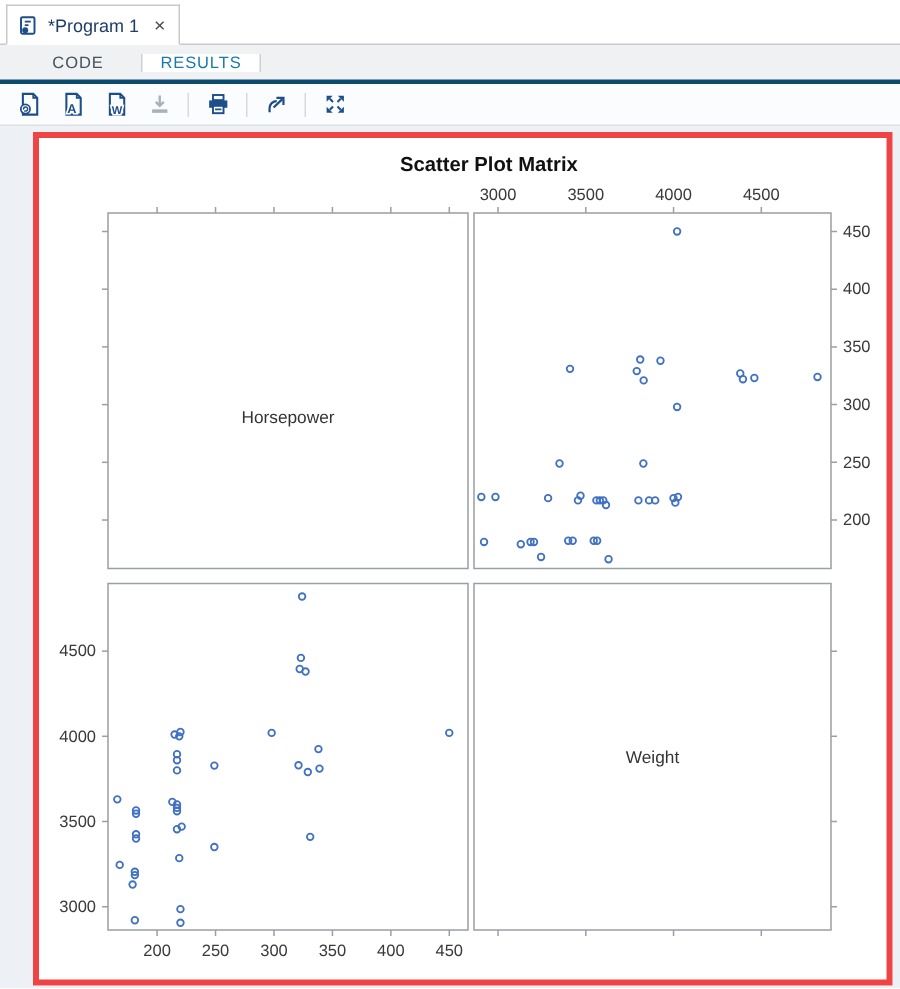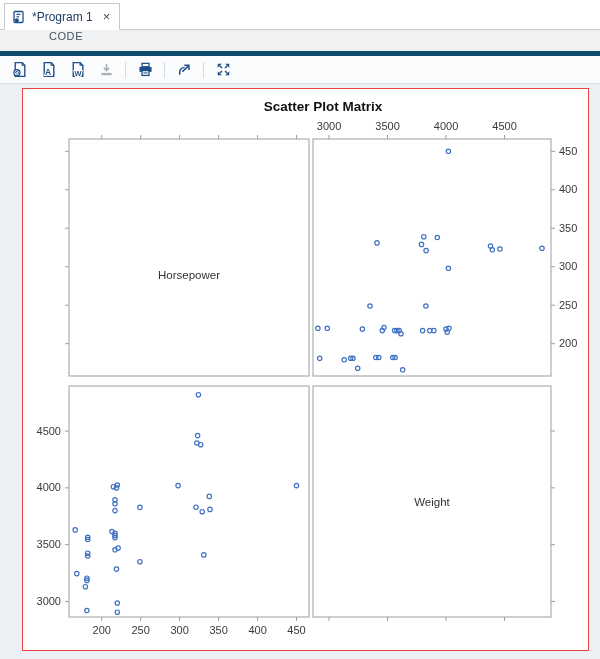--- a/index.html
+++ b/index.html
@@ -15,22 +15,22 @@
   }
   .ptab{
     display:flex;align-items:center;gap:6px;height:27px;box-sizing:border-box;
     background:#fff;border:1px solid #c6cacf;border-bottom:1px solid #ffffff;
     margin-bottom:-1px;padding:0 9px 0 7px;position:relative;z-index:2;
   }
   .ptab-title{font-size:12px;color:#1f3e63;white-space:nowrap;}
   .ptab-close{font-size:13px;color:#4a4a4a;margin-left:4px;line-height:1;cursor:default;}
   
   .subtabs{
-    height:26px;background:#eff1f3;border-bottom:5px solid #0c4a6e;
-    display:flex;align-items:flex-start;box-sizing:border-box;padding-left:26px;
+    height:26px;background:#eff1f3;border-bottom:3px solid #0c4a6e;
+    display:flex;align-items:center;box-sizing:border-box;padding-left:12px;
   }
   .stab{
     width:80px;display:flex;align-items:center;justify-content:center;
     font-size:11px;letter-spacing:.6px;color:#44525f;box-sizing:border-box;
   }
   .vsep{width:1px;background:#d3d7db;margin:6px 0;}
   .stab.active{
     background:#ffffff;color:#1a7bab;border-left:1px solid #cdd1d5;
     border-right:1px solid #cdd1d5;margin-bottom:-1px;
   }
@@ -38,21 +38,21 @@
   .toolbar{
     height:28px;background:#fbfcfd;border-bottom:1px solid #dde1e4;
     display:flex;align-items:center;box-sizing:border-box;padding-left:7px;gap:5px;
   }
   .tbtn{width:24px;height:22px;display:flex;align-items:center;justify-content:center;}
   .tsep{width:1px;height:16px;background:#d6dade;margin:0 2px;}
   
   .content{position:absolute;left:0;top:84px;width:600px;height:575px;background:#edf0f5;}
   .card{
     position:absolute;left:22px;top:4px;width:565px;height:561px;
-    background:#ffffff;border:1px solid #ef4444;box-sizing:content-box;
+    background:#ffffff;border:4px solid #ef4444;box-sizing:content-box;
   }
   svg text{font-family:"Liberation Sans",sans-serif;}
 </style>
 </head>
 <body>
 
 <div>
 
   <div class="tabbar">
     <div class="ptab">
@@ -66,20 +66,21 @@
       </span>
       <span class="ptab-title">*Program 1</span>
       <span class="ptab-close">×</span>
     </div>
   </div>
 
   <div class="subtabs">
     <div class="stab">CODE</div>
     <div class="vsep"></div>
     <div class="vsep"></div>
+    <div class="stab active">RESULTS</div>
   </div>
 
   <div class="toolbar">
     <div class="tbtn" title="refresh-html-results">
       <svg width="17" height="17" viewBox="0 0 16 16">
         <path d="M4 1.5 H10.5 L13 4 V14.5 H4 Z" fill="none" stroke="#1d4e89" stroke-width="1.3"></path>
         <path d="M10.5 1.5 V4 H13" fill="none" stroke="#1d4e89" stroke-width="1.1"></path>
         <circle cx="5.6" cy="11" r="2.9" fill="#fff" stroke="#1d4e89" stroke-width="1.1"></circle>
         <path d="M4.4 11 a1.3 1.3 0 1 1 .5 1" fill="none" stroke="#1d4e89" stroke-width="0.9"></path>
         <polygon points="4.0,10.2 5.2,10.8 4.1,11.6" fill="#1d4e89"></polygon>

